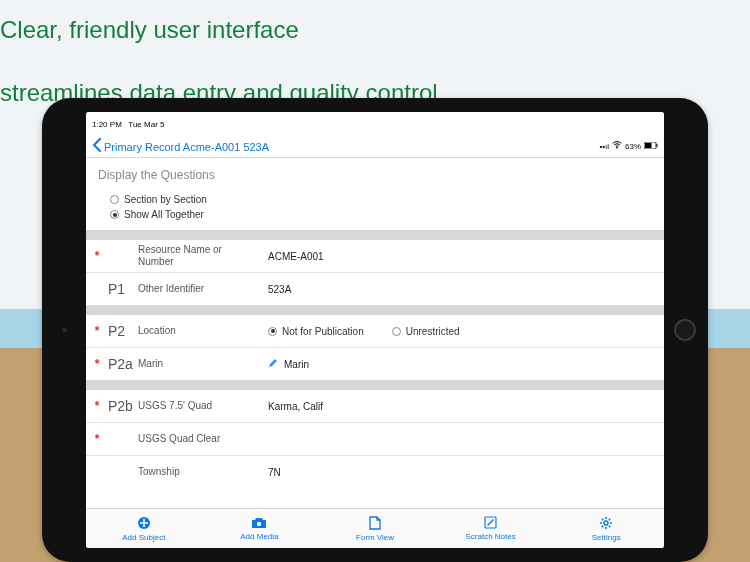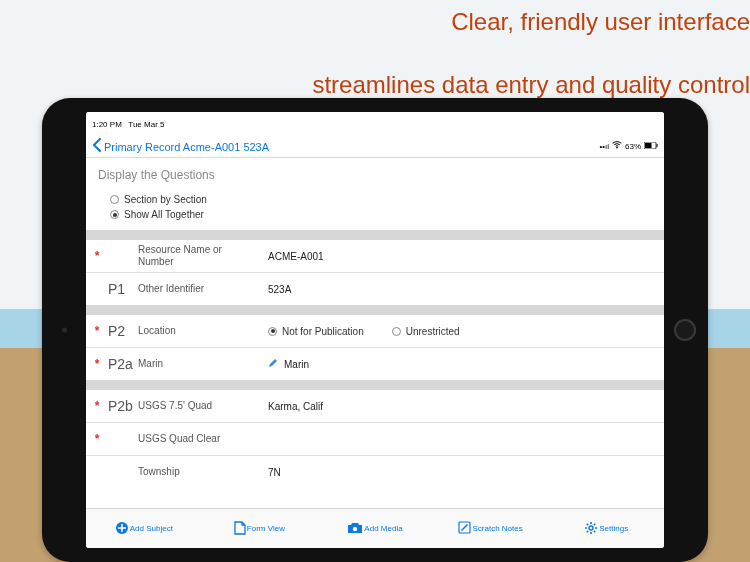--- a/index.html
+++ b/index.html
@@ -8,23 +8,23 @@
     font-family: -apple-system, "Helvetica Neue", Arial, sans-serif;
     background: linear-gradient(to bottom,
       #f0f4f6 0%, #f0f4f6 55%,
       #a8d4e8 55%, #a8d4e8 62%,
       #c2a070 62%, #c2a070 100%);
     overflow: hidden;
     position: relative;
   }
 
   .headline {
-    text-align: right;
-    padding-top: 8px;
-    color: #c2410c;
+    text-align: left;
+    padding-top: 16px;
+    color: #15803d;
   }
   .headline .line1 { font-size: 24px; font-weight: 400; }
   .headline .line2 { font-size: 24px; font-weight: 400; margin-top: 35px; }
 
   
   .tablet {
     position: absolute;
     left: 42px; top: 98px;
     width: 666px; height: 464px;
     background: #111;
@@ -174,21 +174,21 @@
   
   .tabbar {
     height: 40px;
     border-top: 1px solid #d8d8d8;
     display: flex;
     background: #fafafa;
   }
   .tab {
     flex: 1;
     display: flex;
-    flex-direction: row;
+    flex-direction: column;
     align-items: center;
     justify-content: center;
     gap: 1px;
     color: #0b78e3;
     font-size: 8px;
   }
   .tab-icon { font-size: 13px; line-height: 1; }
 
 </style>
 </head>
@@ -334,35 +334,35 @@
         <span class="tab-icon">
           <svg width="14" height="14" viewBox="0 0 14 14">
               <circle cx="7" cy="7" r="6" fill="#0b78e3"></circle>
               <path d="M7 3.5 V10.5 M3.5 7 H10.5" stroke="#fff" stroke-width="1.6" stroke-linecap="round"></path>
             </svg>
         </span>
         <span>Add Subject</span>
       </div>
       <div class="tab">
         <span class="tab-icon">
+          <svg width="16" height="12" viewBox="0 0 16 12">
+              <path d="M1 3 h3 l1 -2 h6 l1 2 h3 v8 h-14 z" fill="#0b78e3"></path>
+              <circle cx="8" cy="7" r="2.2" fill="#fff"></circle>
+            </svg>
+        </span>
+        <span>Add Media</span>
+      </div>
+      <div class="tab">
+        <span class="tab-icon">
           <svg width="12" height="14" viewBox="0 0 12 14">
               <path d="M1 1 h7 l3 3 v9 h-10 z" fill="none" stroke="#0b78e3" stroke-width="1.3"></path>
               <path d="M8 1 v3 h3" fill="none" stroke="#0b78e3" stroke-width="1.3"></path>
             </svg>
         </span>
         <span>Form View</span>
-      </div>
-      <div class="tab">
-        <span class="tab-icon">
-          <svg width="16" height="12" viewBox="0 0 16 12">
-              <path d="M1 3 h3 l1 -2 h6 l1 2 h3 v8 h-14 z" fill="#0b78e3"></path>
-              <circle cx="8" cy="7" r="2.2" fill="#fff"></circle>
-            </svg>
-        </span>
-        <span>Add Media</span>
       </div>
       <div class="tab">
         <span class="tab-icon">
           <svg width="13" height="13" viewBox="0 0 13 13">
               <rect x="1" y="1" width="11" height="11" rx="1" fill="none" stroke="#0b78e3" stroke-width="1.2"></rect>
               <path d="M3 9 L9 3 L10 4 L4 10 Z" fill="#0b78e3"></path>
             </svg>
         </span>
         <span>Scratch Notes</span>
       </div>

